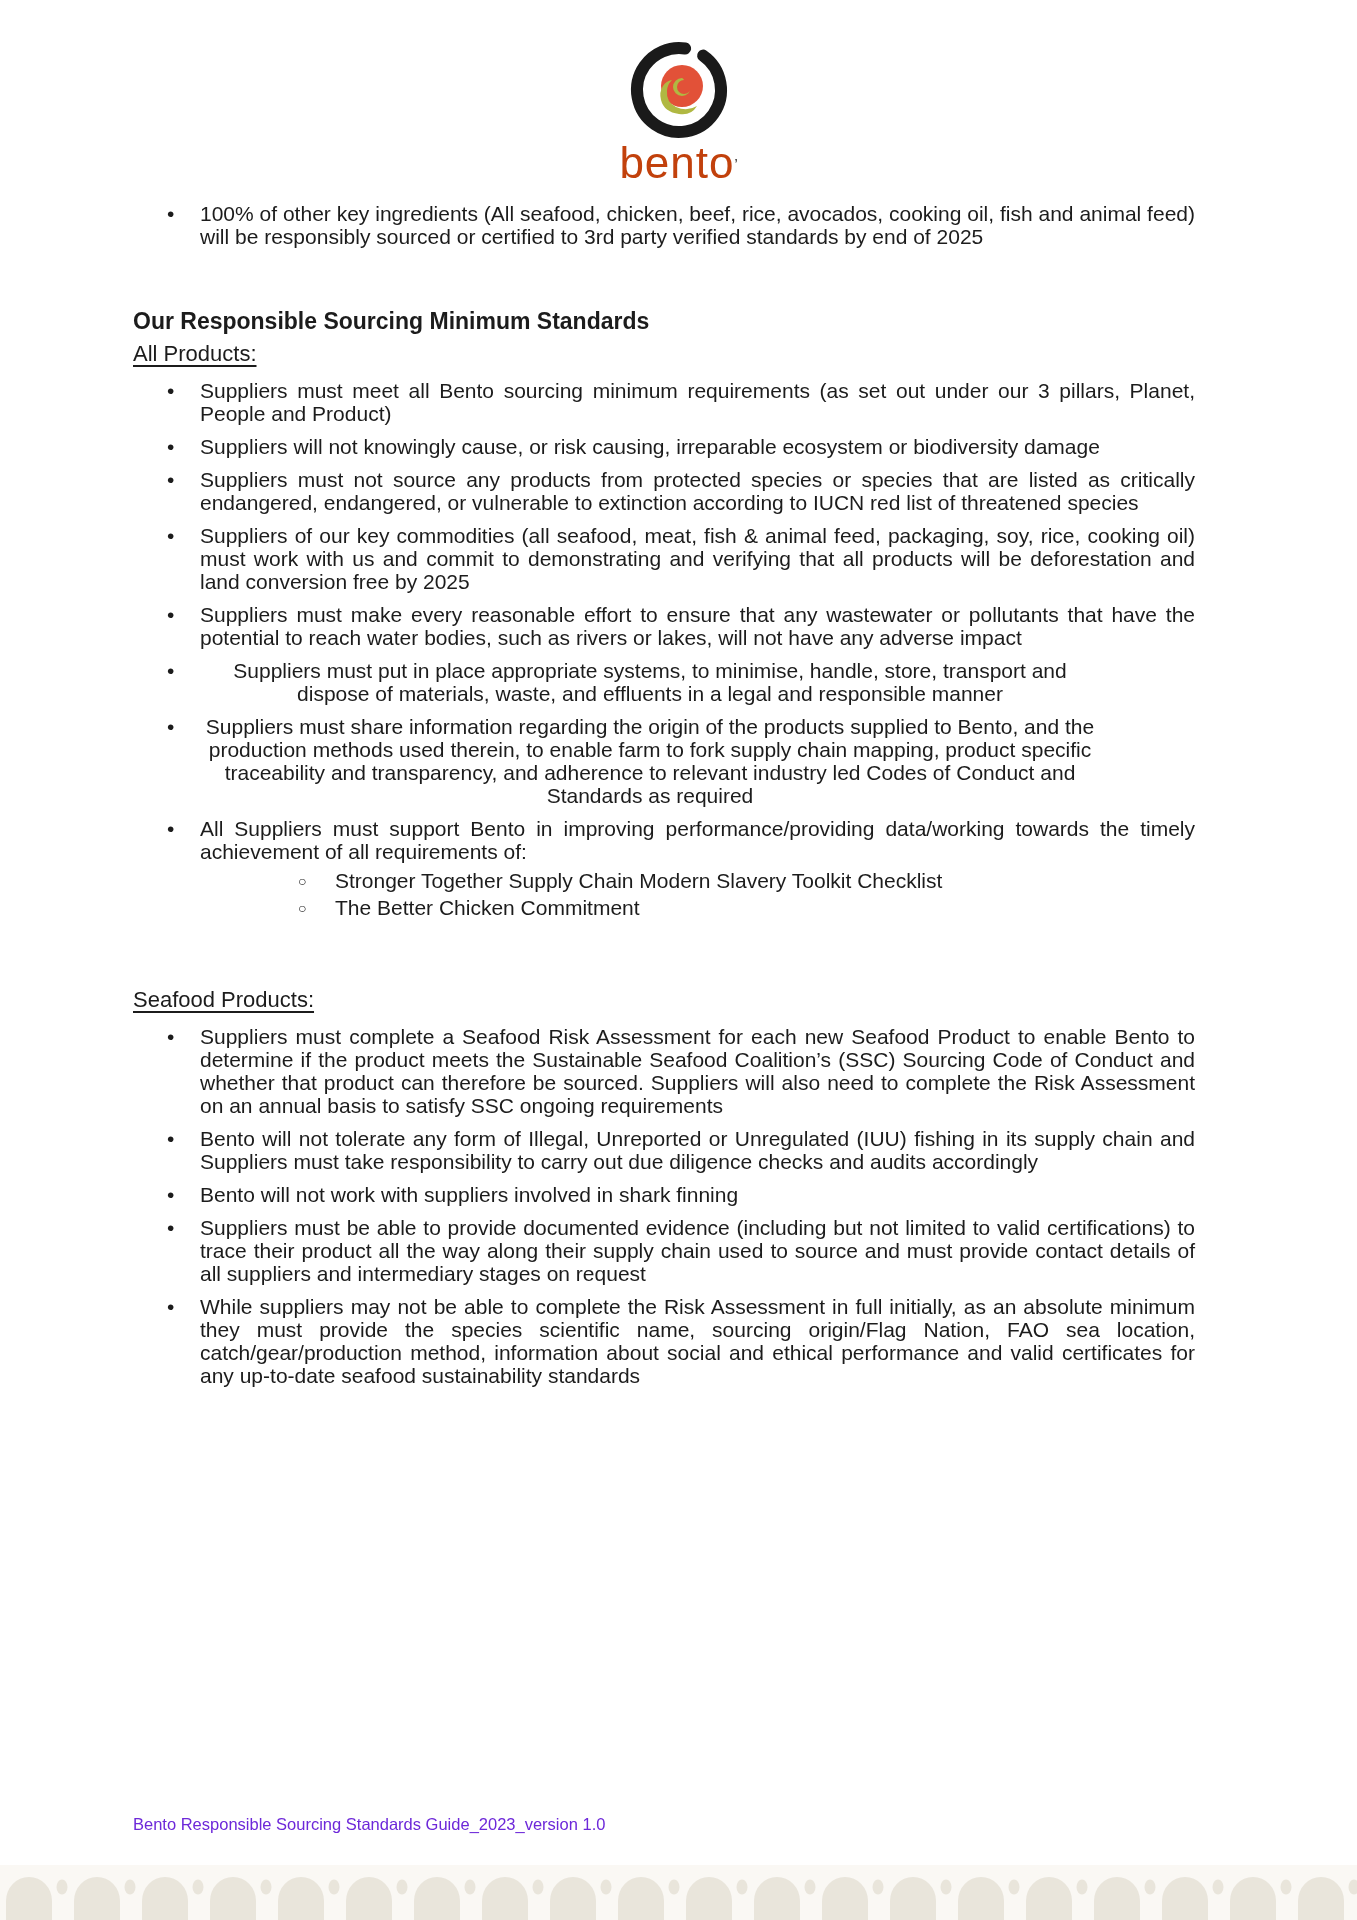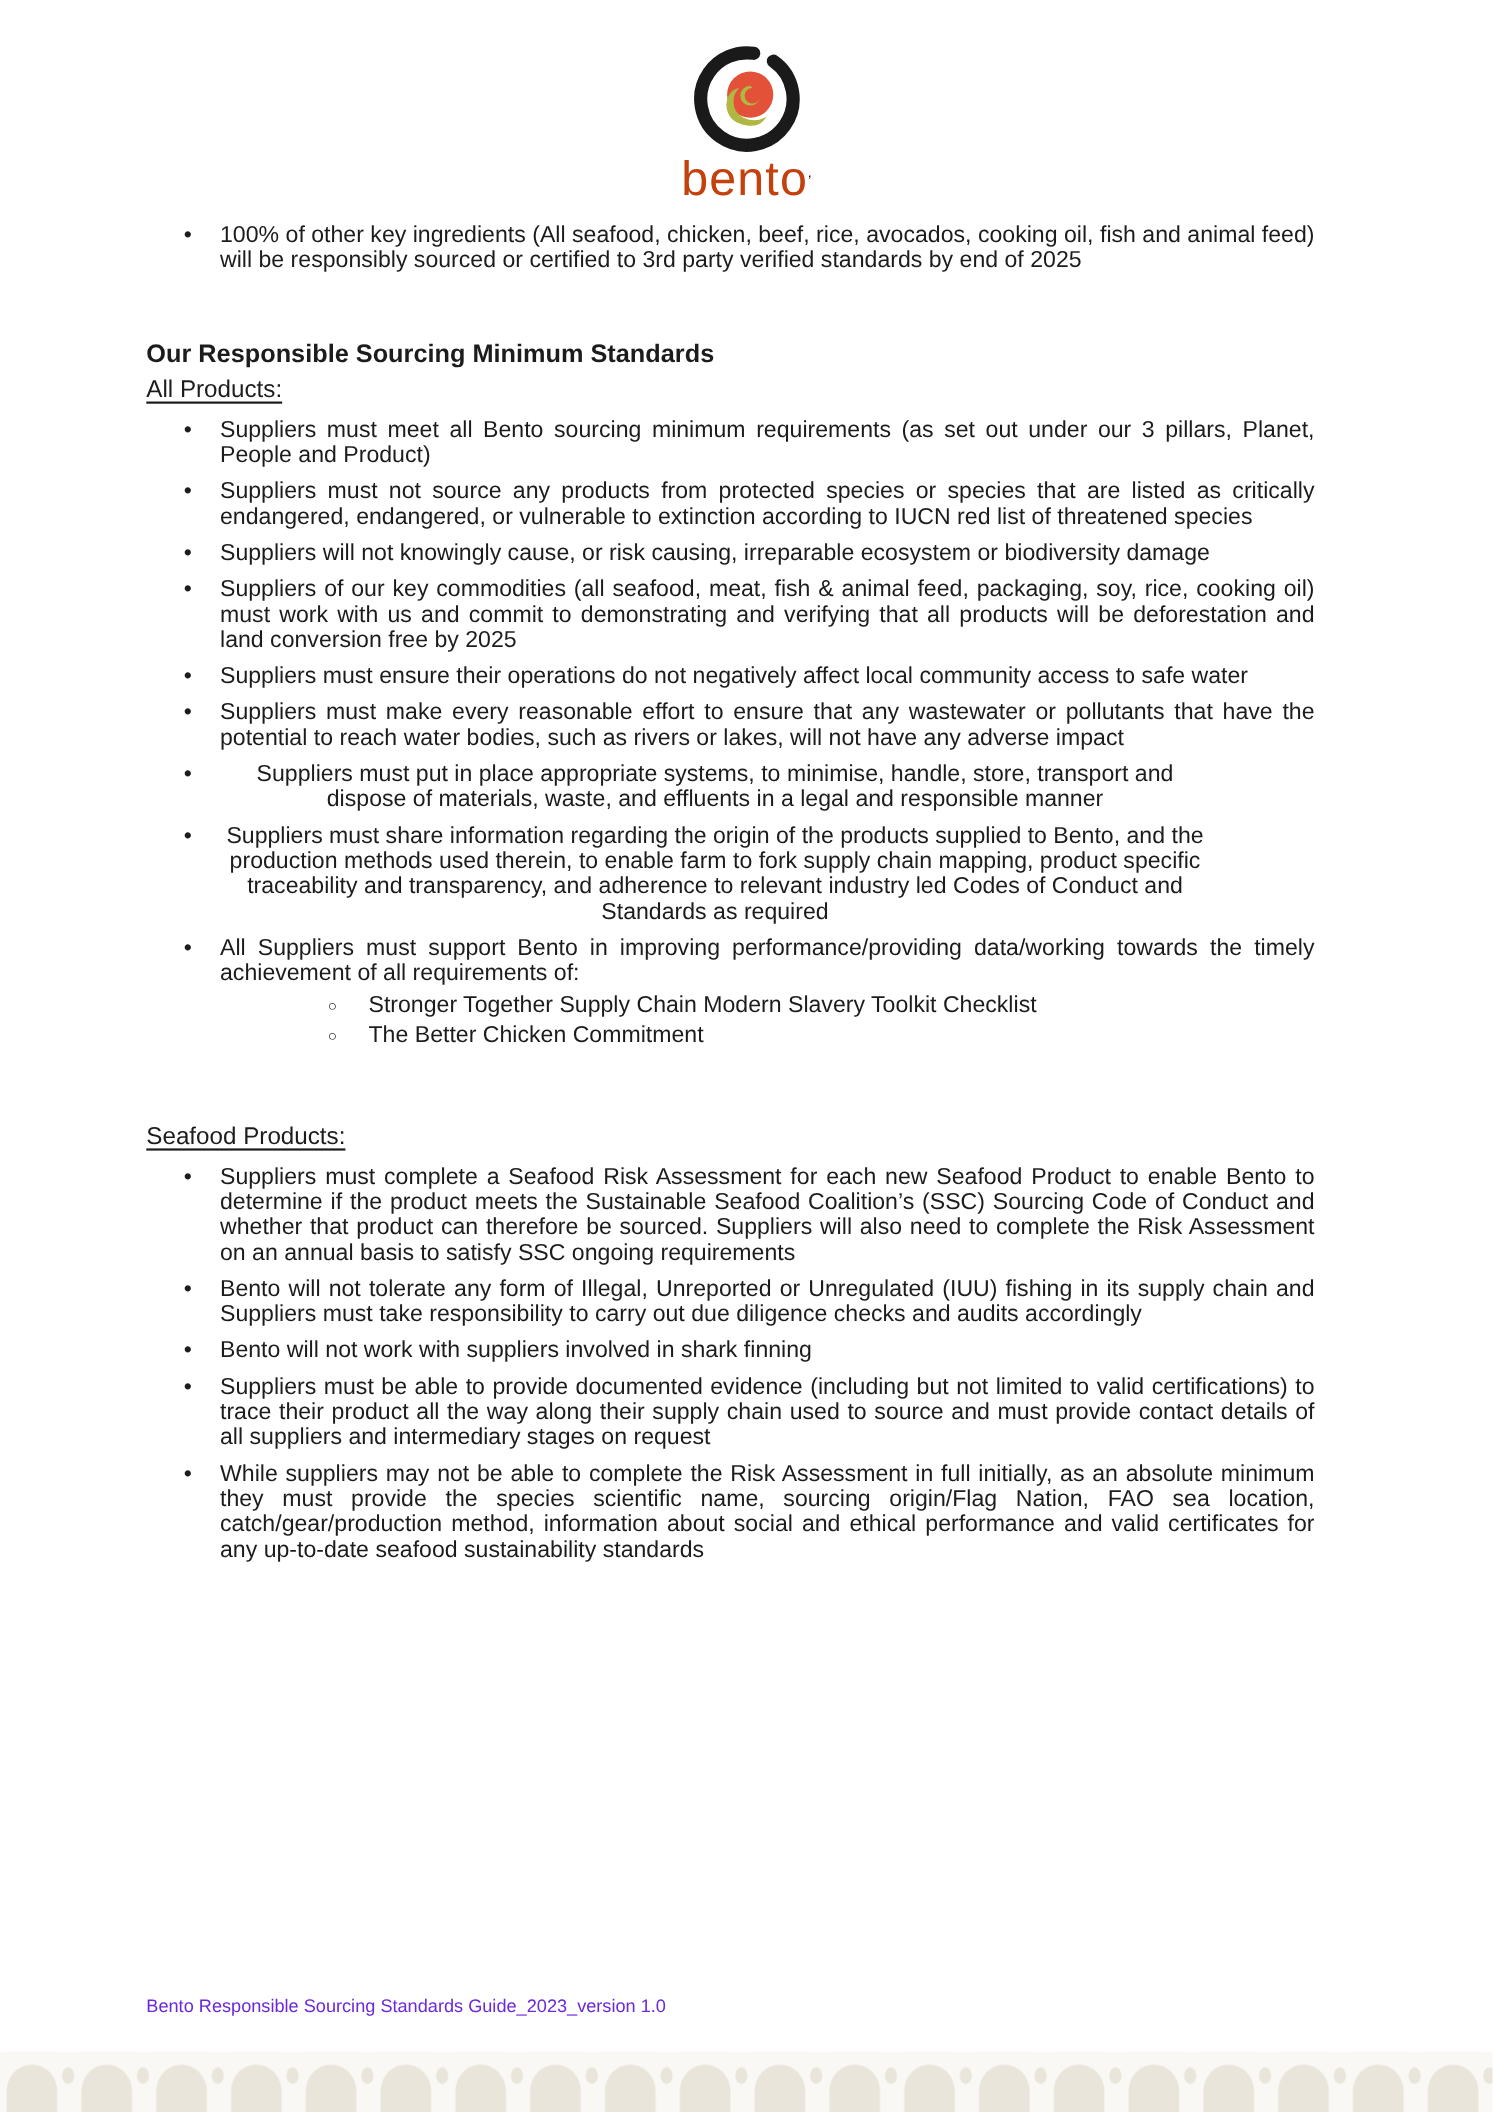--- a/index.html
+++ b/index.html
@@ -90,24 +90,23 @@
         <li>100% of other key ingredients (All seafood, chicken, beef, rice, avocados, cooking oil, fish and animal feed) will be responsibly sourced or certified to 3rd party verified standards by end of 2025</li>
       </ul>
 
     <h2 class="section-heading">Our Responsible Sourcing Minimum Standards</h2>
 
     <div>
       <span class="sub-heading">All Products:</span>
     </div>
     <ul class="doc-list">
         <li>Suppliers must meet all Bento sourcing minimum requirements (as set out under our 3 pillars, Planet, People and Product)</li>
+        <li>Suppliers will not knowingly cause, or risk causing, irreparable ecosystem or biodiversity damage</li>
         <li>Suppliers must not source any products from protected species or species that are listed as critically endangered, endangered, or vulnerable to extinction according to IUCN red list of threatened species</li>
-        <li>Suppliers will not knowingly cause, or risk causing, irreparable ecosystem or biodiversity damage</li>
         <li>Suppliers of our key commodities (all seafood, meat, fish &amp; animal feed, packaging, soy, rice, cooking oil) must work with us and commit to demonstrating and verifying that all products will be deforestation and land conversion free by 2025</li>
-        <li>Suppliers must ensure their operations do not negatively affect local community access to safe water</li>
         <li>Suppliers must make every reasonable effort to ensure that any wastewater or pollutants that have the potential to reach water bodies, such as rivers or lakes, will not have any adverse impact</li>
         <li class="narrow">Suppliers must put in place appropriate systems, to minimise, handle, store, transport and dispose of materials, waste, and effluents in a legal and responsible manner</li>
         <li class="narrow">Suppliers must share information regarding the origin of the products supplied to Bento, and the production methods used therein, to enable farm to fork supply chain mapping, product specific traceability and transparency, and adherence to relevant industry led Codes of Conduct and Standards as required</li>
         <li>All Suppliers must support Bento in improving performance/providing data/working towards the timely achievement of all requirements of:<ul class="sub-list">
             <li>Stronger Together Supply Chain Modern Slavery Toolkit Checklist</li>
             <li>The Better Chicken Commitment</li>
           </ul></li>
       </ul>
 
     <div>

